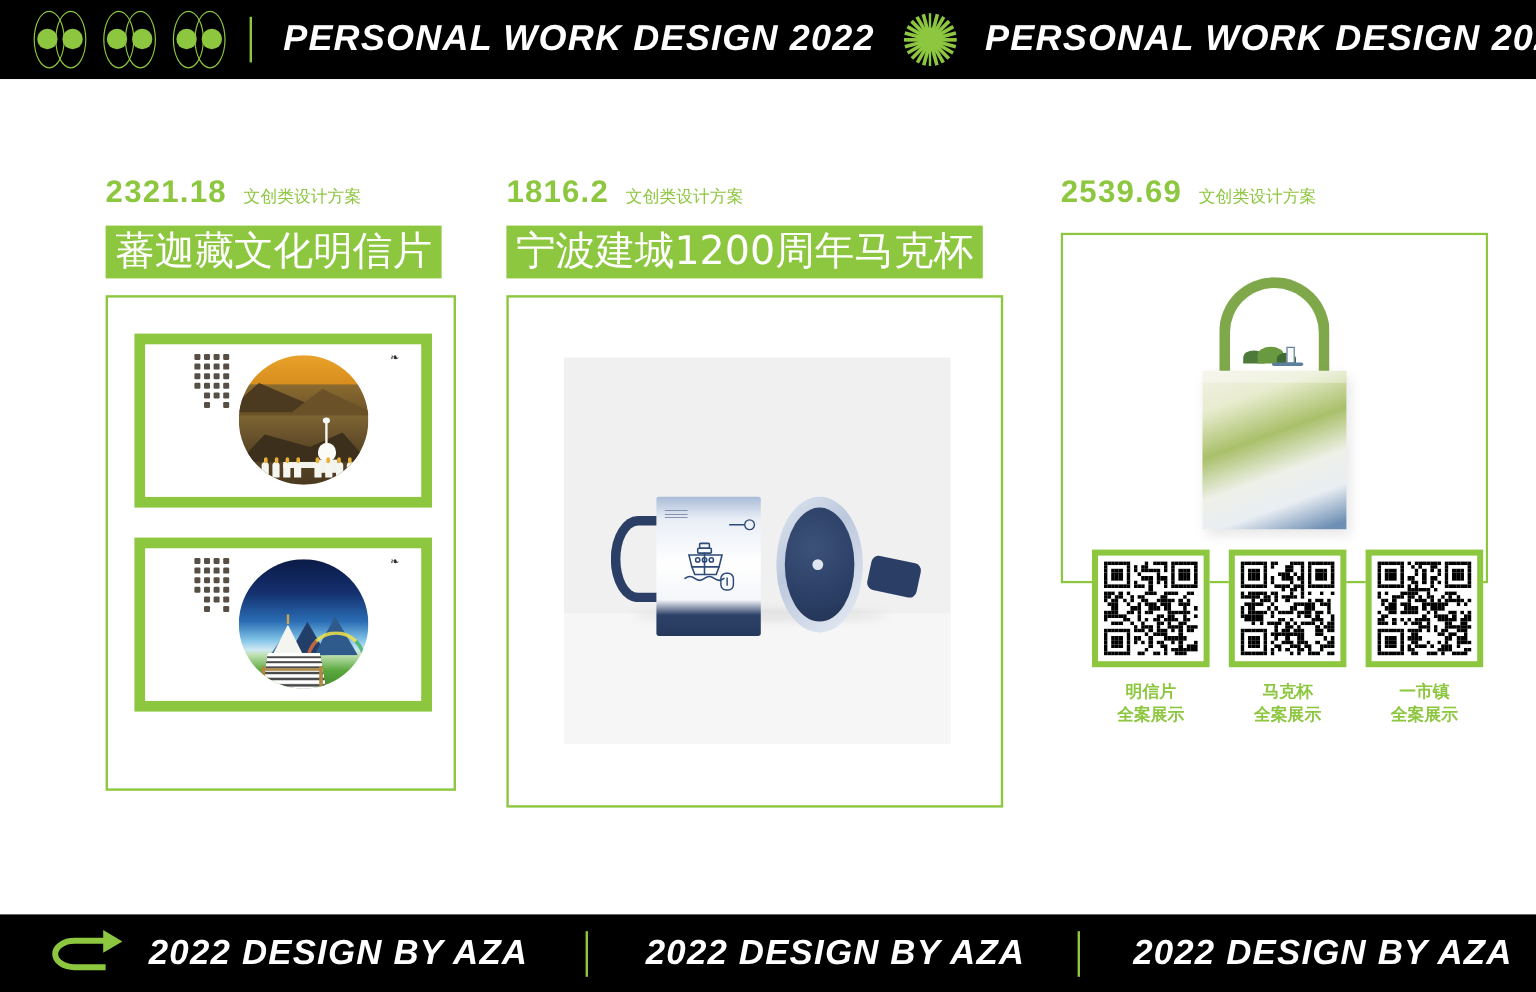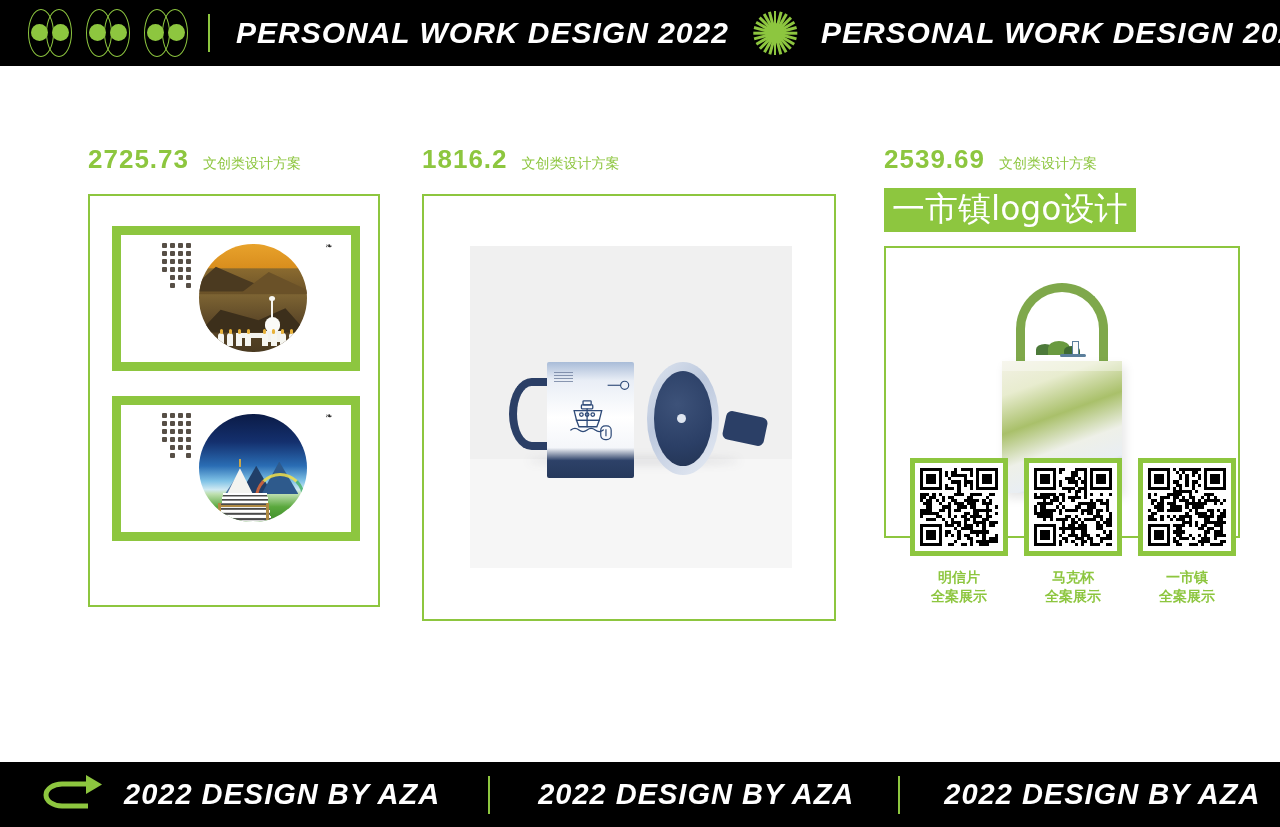--- a/index.html
+++ b/index.html
@@ -285,23 +285,24 @@
   </div>
 
   <div class="bar-text" style="margin-left:24px;">PERSONAL WORK DESIGN  2022</div>
 
 </div>
 
 <div class="stage">
 
   <div class="col col-1" style="top:80px;">
     <div class="head-line">
-      <span class="date">2725.73</span>
+      <span class="date">2321.18</span>
       <span class="kind">文创类设计方案</span>
     </div>
+    <div class="title-bar">蕃迦藏文化明信片</div>
 
     <div class="panel" style="margin-top:14px;width:292px;height:413px;">
 
       <div class="pc-wrap" style="top:30px;">
         <div class="postcard">
           <div class="pc-inner">
             <div class="artA-holder pc-circle">
               <div class="artA">
                 <span class="ridge1"></span>
                   <span class="ridge2"></span>
@@ -421,20 +422,21 @@
         </div>
       </div>
     </div>
   </div>
 
   <div class="col col-2" style="top:80px;">
     <div class="head-line">
       <span class="date">1816.2</span>
       <span class="kind">文创类设计方案</span>
     </div>
+    <div class="title-bar">宁波建城1200周年马克杯</div>
 
     <div class="panel" style="margin-top:14px;width:414px;height:427px;">
       <div class="mug-canvas">
         <span class="mug-floor"></span>
         <span class="mug-shadow"></span>
 
         <div class="mug-up">
           <span class="handle"></span>
           <span class="cup"></span>
           <span class="tag"></span>
@@ -473,21 +475,20 @@
         </div>
       </div>
     </div>
   </div>
 
   <div class="col col-3" style="top:80px;">
     <div class="head-line">
       <span class="date">2539.69</span>
       <span class="kind">文创类设计方案</span>
     </div>
-    <div class="title-bar">一市镇logo设计</div>
 
     <div class="panel" style="margin-top:14px;width:356px;height:292px;">
       <div class="tote-canvas">
         <div class="tote">
           <span class="handle"></span>
           <span class="body"></span>
           <span class="mark">
             <i class="hill h1"></i>
               <i class="hill h2"></i>
               <i class="hill h3"></i>

